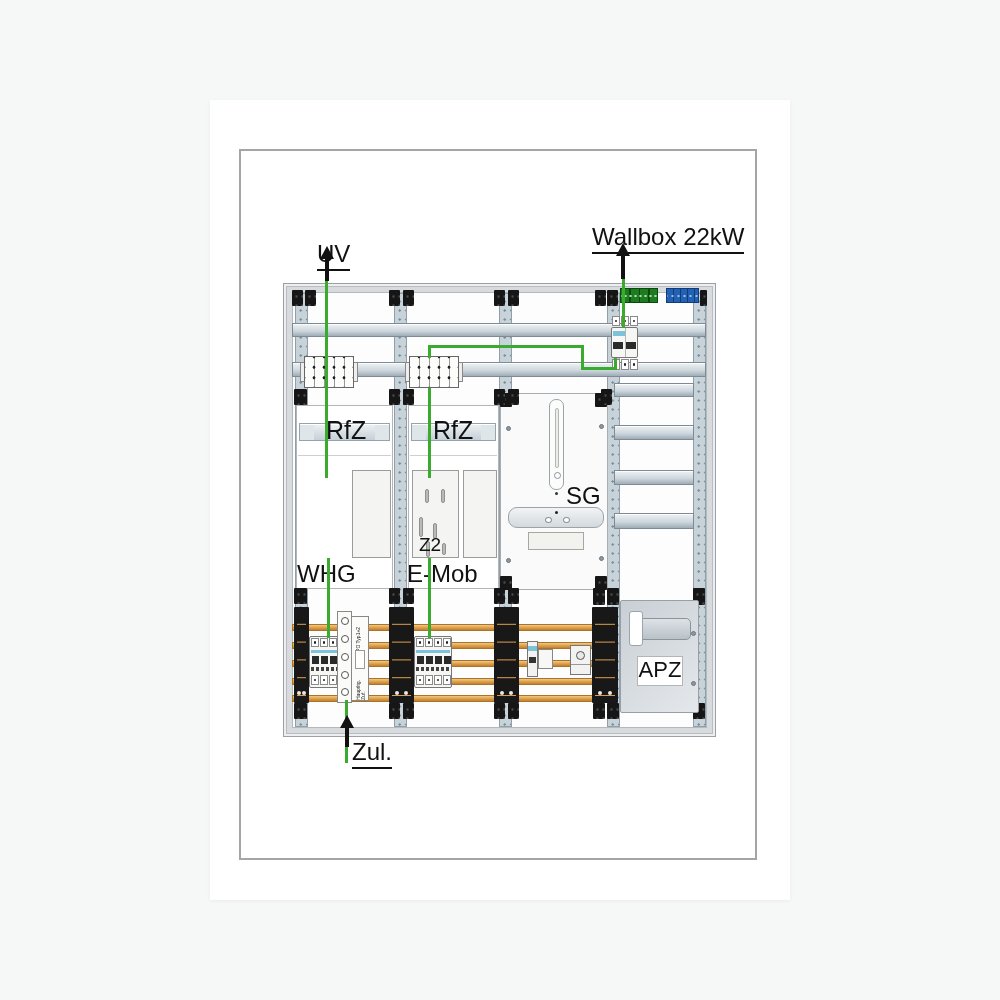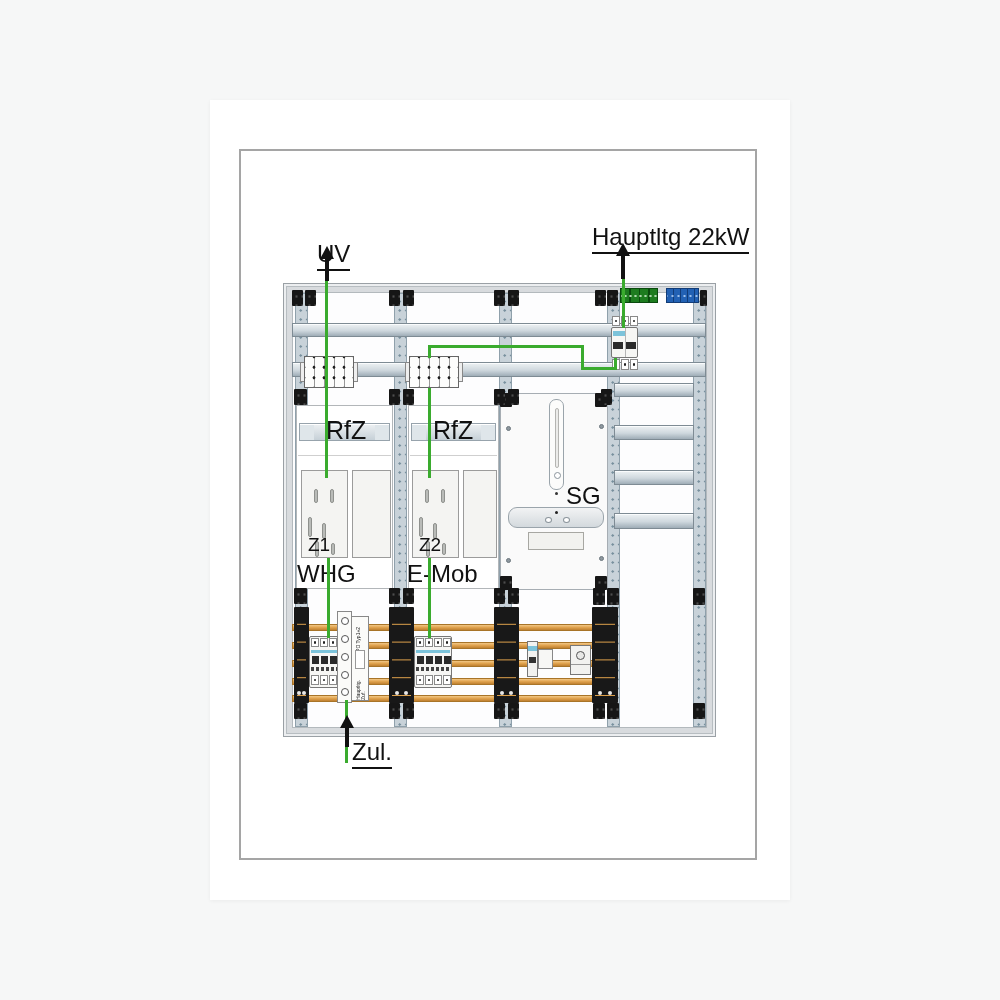--- a/index.html
+++ b/index.html
@@ -61,29 +61,20 @@
 
   <div class="abs hbus" style="left:614px;top:383px;width:80px;height:14px;"></div>
   <div class="abs hbus" style="left:614px;top:425px;width:80px;height:15px;"></div>
   <div class="abs hbus" style="left:614px;top:470px;width:80px;height:15px;"></div>
   <div class="abs hbus" style="left:614px;top:513px;width:80px;height:16px;"></div>
 
   <div class="abs field" style="left:296px;top:405px;width:97px;height:184px;"></div>
   <div class="abs rfzrail" style="left:299px;top:423px;width:91px;height:18px;"></div>
   <div class="abs lbl" style="left:326px;top:418px;font-size:25px;">RfZ</div>
   <div class="abs" style="left:298px;top:455px;width:93px;height:1px;background:#cfcfcf;"></div>
-  <div class="abs plate" style="left:301px;top:470px;width:47px;height:88px;">
-    <div class="abs slot" style="left:12px;top:18px;width:4px;height:14px;"></div>
-    <div class="abs slot" style="left:28px;top:18px;width:4px;height:14px;"></div>
-    <div class="abs slot" style="left:6px;top:46px;width:4px;height:20px;"></div>
-    <div class="abs slot" style="left:20px;top:52px;width:4px;height:16px;"></div>
-    <div class="abs slot" style="left:13px;top:70px;width:4px;height:16px;"></div>
-    <div class="abs slot" style="left:29px;top:72px;width:4px;height:12px;"></div>
-    <div class="abs z" style="left:6px;bottom:1px;">Z1</div>
-  </div>
   <div class="abs plate" style="left:352px;top:470px;width:39px;height:88px;"></div>
   <div class="abs lbl" style="left:297px;top:562px;">WHG</div>
 
   <div class="abs field" style="left:408px;top:405px;width:91px;height:184px;"></div>
   <div class="abs rfzrail" style="left:411px;top:423px;width:85px;height:18px;"></div>
   <div class="abs lbl" style="left:433px;top:418px;font-size:25px;">RfZ</div>
   <div class="abs" style="left:410px;top:455px;width:87px;height:1px;background:#cfcfcf;"></div>
   <div class="abs plate" style="left:412px;top:470px;width:47px;height:88px;">
     <div class="abs slot" style="left:12px;top:18px;width:4px;height:14px;"></div>
     <div class="abs slot" style="left:28px;top:18px;width:4px;height:14px;"></div>
@@ -253,20 +244,29 @@
     <div class="abs" style="left:0;top:0;width:11px;height:36px;background:#f2f2f0;border:1px solid #777;"></div>
     <div class="abs cyan" style="left:1px;top:5px;width:9px;height:5px;"></div>
     <div class="abs" style="left:2px;top:16px;width:7px;height:6px;background:#333;"></div>
     <div class="abs" style="left:11px;top:8px;width:15px;height:20px;background:#f7f7f5;border:1px solid #888;"></div>
   </div>
   <div class="abs" style="left:570px;top:645px;width:21px;height:30px;background:#f2f2f0;border:1px solid #777;">
     <div class="abs" style="left:5px;top:5px;width:9px;height:9px;border:1px solid #555;border-radius:50%;background:#e8e8e6;"></div>
     <div class="abs" style="left:0;top:18px;width:19px;height:1px;background:#999;"></div>
   </div>
 
+  <div class="abs apz" style="left:620px;top:600px;width:79px;height:113px;">
+    <div class="abs" style="left:12px;top:17px;width:58px;height:22px;background:linear-gradient(180deg,#dde2e6,#b9c1c8);border:1px solid #8b949b;border-radius:5px;"></div>
+    <div class="abs" style="left:8px;top:10px;width:14px;height:35px;background:#ffffff;border:1px solid #9aa4ab;border-radius:3px;"></div>
+    <div class="abs" style="left:16px;top:55px;width:46px;height:30px;background:#ffffff;border:1px solid #b5b5b5;text-align:center;line-height:30px;">
+      <span class="lbl" style="font-size:22px;">APZ</span>
+    </div>
+    <div class="abs screw" style="left:70px;top:30px;"></div>
+    <div class="abs screw" style="left:70px;top:80px;"></div>
+  </div>
 
   <div class="abs wire" style="left:325px;top:266px;width:3px;height:212px;"></div>
   <div class="abs wire" style="left:327px;top:558px;width:3px;height:80px;"></div>
   <div class="abs wire" style="left:428px;top:345px;width:3px;height:13px;"></div>
   <div class="abs wire" style="left:428px;top:388px;width:3px;height:90px;"></div>
   <div class="abs wire" style="left:428px;top:558px;width:3px;height:80px;"></div>
   <div class="abs wire" style="left:428px;top:345px;width:156px;height:3px;"></div>
   <div class="abs wire" style="left:581px;top:345px;width:3px;height:25px;"></div>
   <div class="abs wire" style="left:581px;top:367px;width:36px;height:3px;"></div>
   <div class="abs wire" style="left:614px;top:358px;width:3px;height:12px;"></div>
@@ -274,16 +274,16 @@
   <div class="abs wire" style="left:345px;top:700px;width:3px;height:63px;"></div>
 
   <div class="abs ahead" style="left:320px;top:246px;"></div>
   <div class="abs aline" style="left:325px;top:258px;width:4px;height:23px;"></div>
   <div class="abs ahead" style="left:616px;top:243px;"></div>
   <div class="abs aline" style="left:621px;top:255px;width:4px;height:24px;"></div>
   <div class="abs ahead" style="left:340px;top:715px;"></div>
   <div class="abs aline" style="left:345px;top:727px;width:4px;height:20px;"></div>
 
   <div class="abs lbl u" style="left:317px;top:242px;">UV</div>
-  <div class="abs lbl u" style="left:592px;top:225px;">Hauptltg 22kW</div>
+  <div class="abs lbl u" style="left:592px;top:225px;">Wallbox 22kW</div>
   <div class="abs lbl u" style="left:352px;top:740px;">Zul.</div>
 
 </div>
 
 </body></html>

